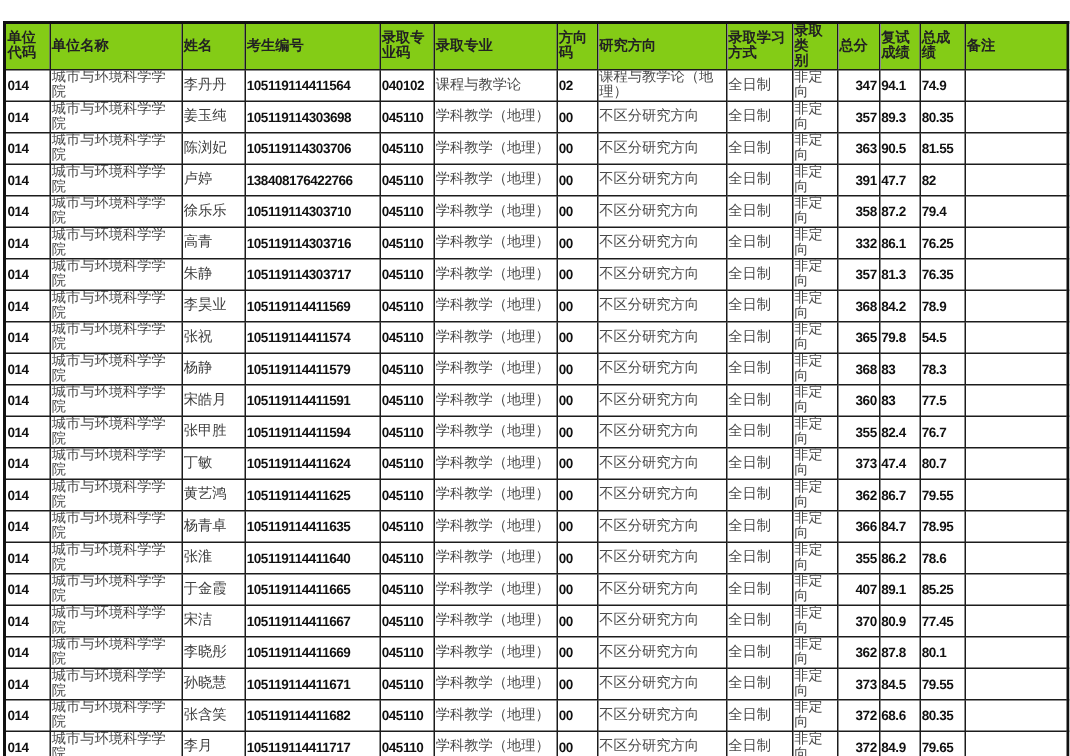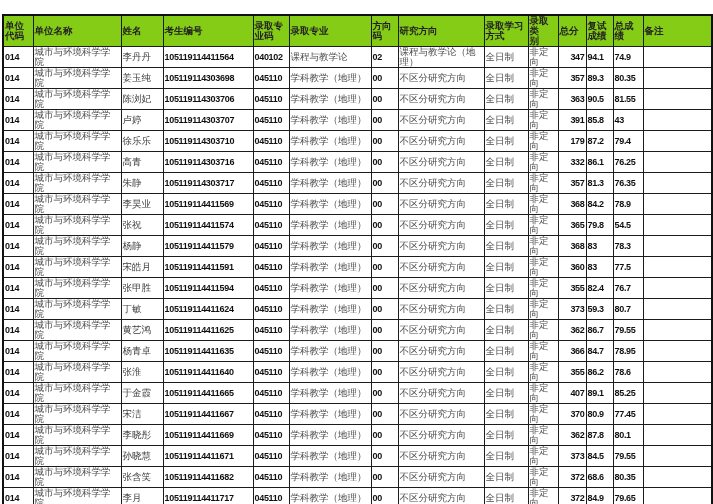--- a/index.html
+++ b/index.html
@@ -117,44 +117,44 @@
           <td class="c-category">非定向</td>
           <td class="c-total num">363</td>
           <td class="c-retest num">90.5</td>
           <td class="c-final num">81.55</td>
           <td class="c-remark"></td>
         </tr>
         <tr>
           <td class="c-unit_code num">014</td>
           <td class="c-unit_name">城市与环境科学学院</td>
           <td class="c-name">卢婷</td>
-          <td class="c-candidate num">105119114303707</td>
+          <td class="c-candidate num">138408176422766</td>
           <td class="c-major_code num">045110</td>
           <td class="c-major">学科教学（地理）</td>
           <td class="c-direction_code num">00</td>
           <td class="c-direction">不区分研究方向</td>
           <td class="c-study_mode">全日制</td>
           <td class="c-category">非定向</td>
           <td class="c-total num">391</td>
-          <td class="c-retest num">85.8</td>
-          <td class="c-final num">43</td>
+          <td class="c-retest num">47.7</td>
+          <td class="c-final num">82</td>
           <td class="c-remark"></td>
         </tr>
         <tr>
           <td class="c-unit_code num">014</td>
           <td class="c-unit_name">城市与环境科学学院</td>
           <td class="c-name">徐乐乐</td>
           <td class="c-candidate num">105119114303710</td>
           <td class="c-major_code num">045110</td>
           <td class="c-major">学科教学（地理）</td>
           <td class="c-direction_code num">00</td>
           <td class="c-direction">不区分研究方向</td>
           <td class="c-study_mode">全日制</td>
           <td class="c-category">非定向</td>
-          <td class="c-total num">179</td>
+          <td class="c-total num">358</td>
           <td class="c-retest num">87.2</td>
           <td class="c-final num">79.4</td>
           <td class="c-remark"></td>
         </tr>
         <tr>
           <td class="c-unit_code num">014</td>
           <td class="c-unit_name">城市与环境科学学院</td>
           <td class="c-name">高青</td>
           <td class="c-candidate num">105119114303716</td>
           <td class="c-major_code num">045110</td>
@@ -269,21 +269,21 @@
           <td class="c-unit_name">城市与环境科学学院</td>
           <td class="c-name">丁敏</td>
           <td class="c-candidate num">105119114411624</td>
           <td class="c-major_code num">045110</td>
           <td class="c-major">学科教学（地理）</td>
           <td class="c-direction_code num">00</td>
           <td class="c-direction">不区分研究方向</td>
           <td class="c-study_mode">全日制</td>
           <td class="c-category">非定向</td>
           <td class="c-total num">373</td>
-          <td class="c-retest num">59.3</td>
+          <td class="c-retest num">47.4</td>
           <td class="c-final num">80.7</td>
           <td class="c-remark"></td>
         </tr>
         <tr>
           <td class="c-unit_code num">014</td>
           <td class="c-unit_name">城市与环境科学学院</td>
           <td class="c-name">黄艺鸿</td>
           <td class="c-candidate num">105119114411625</td>
           <td class="c-major_code num">045110</td>
           <td class="c-major">学科教学（地理）</td>

